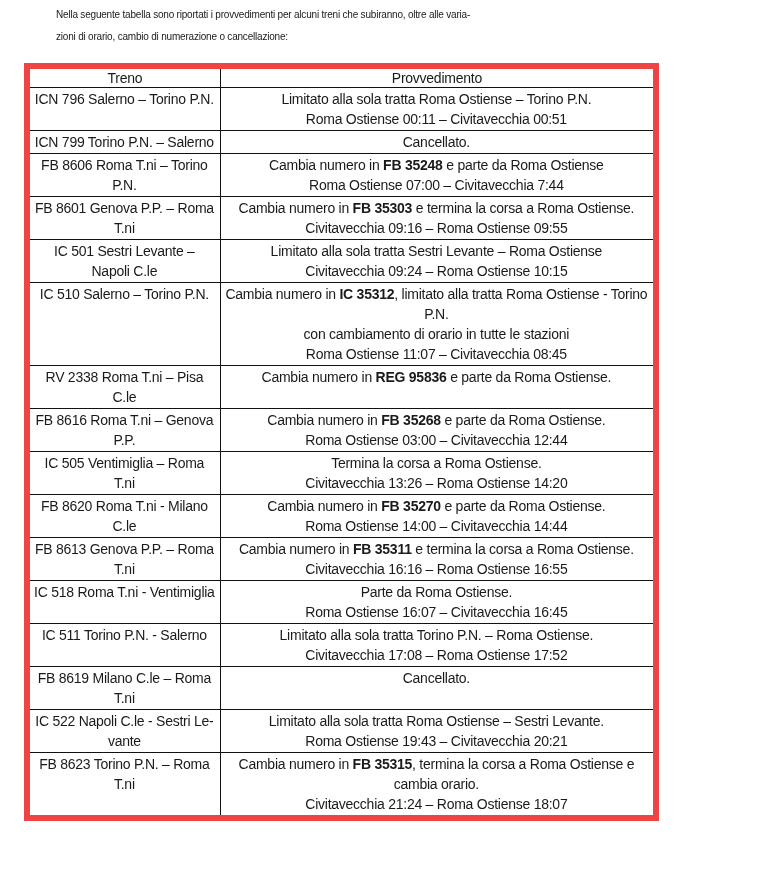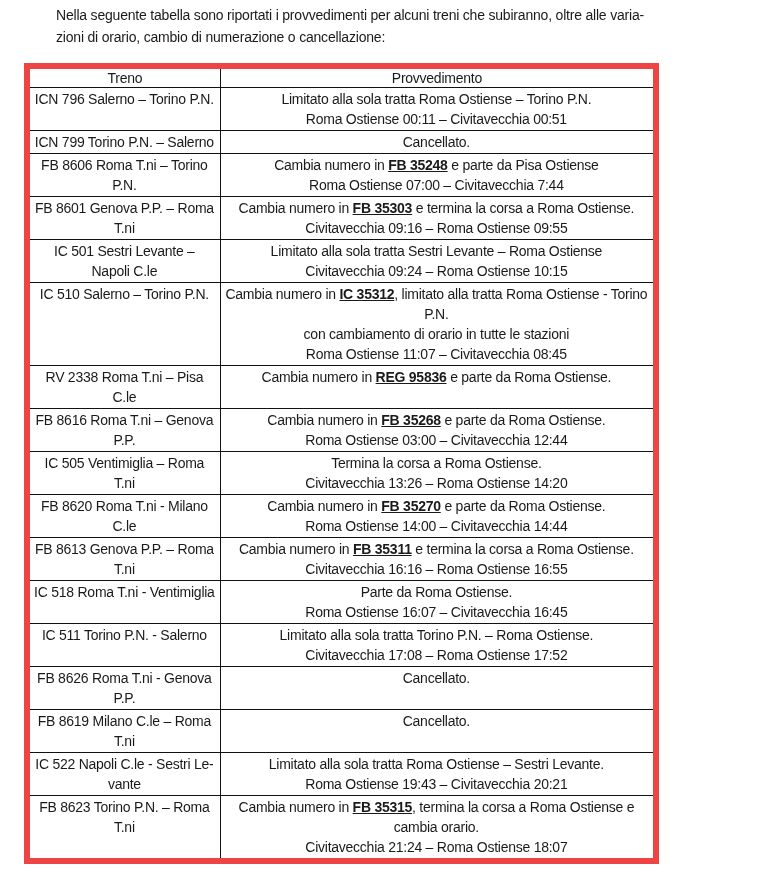--- a/index.html
+++ b/index.html
@@ -2,37 +2,37 @@
 <html><head>
 <meta charset="utf-8">
 <style>
   html, body { margin: 0; padding: 0; background: #ffffff; }
   body {
     width: 773px; height: 882px; position: relative; overflow: hidden;
     font-family: "Liberation Sans", sans-serif; color: #1a1a1a;
   }
   .intro {
     position: absolute; left: 56px; top: 4px; width: 660px;
-    font-size: 14px; line-height: 22px; letter-spacing: -0.2px;
+    font-size: 10px; line-height: 22px; letter-spacing: -0.2px;
   }
   table.provv {
     position: absolute; left: 24px; top: 63px; width: 635px;
     border-collapse: collapse; font-size: 14px; letter-spacing: -0.25px;
     border: 6px solid #ef4444;
   }
   table.provv th, table.provv td {
     border: 1.5px solid #111; vertical-align: top;
     padding: 1px 5px 1px 4px; line-height: 20px; text-align: center;
   }
   table.provv th { font-weight: normal; text-align: center; padding: 0 4px; line-height: 18px; }
   col.c1 { width: 219px; }
   col.c2 { width: 510px; }
   .treno-cell { text-align: justify; }
   .line { display: block; }
-  b { font-weight: bold; text-decoration: underline; }
+  b { font-weight: bold; }
 </style>
 </head>
 <body>
 
 <div class="intro">
   <span class="line">Nella seguente tabella sono riportati i provvedimenti per alcuni treni che subiranno, oltre alle varia-</span>
   <span class="line">zioni di orario, cambio di numerazione o cancellazione:</span>
 </div>
 
 <table class="provv">
@@ -56,21 +56,21 @@
       </tr>
       <tr>
         <td class="treno-cell">ICN 799 Torino P.N. – Salerno</td>
         <td>
           <span class="line"><span>Cancellato.</span></span>
         </td>
       </tr>
       <tr>
         <td class="treno-cell">FB 8606 Roma T.ni – Torino P.N.</td>
         <td>
-          <span class="line"><span>Cambia numero in </span><b>FB 35248</b><span> e parte da Pisa Ostiense</span></span>
+          <span class="line"><span>Cambia numero in </span><b>FB 35248</b><span> e parte da Roma Ostiense</span></span>
           <span class="line"><span>Roma Ostiense 07:00 – Civitavecchia 7:44</span></span>
         </td>
       </tr>
       <tr>
         <td class="treno-cell">FB 8601 Genova P.P. – Roma T.ni</td>
         <td>
           <span class="line"><span>Cambia numero in </span><b>FB 35303</b><span> e termina la corsa a Roma Ostiense.</span></span>
           <span class="line"><span>Civitavecchia 09:16 – Roma Ostiense 09:55</span></span>
         </td>
       </tr>
@@ -131,26 +131,20 @@
         </td>
       </tr>
       <tr>
         <td class="treno-cell">IC 511 Torino P.N. - Salerno</td>
         <td>
           <span class="line"><span>Limitato alla sola tratta Torino P.N. – Roma Ostiense.</span></span>
           <span class="line"><span>Civitavecchia 17:08 – Roma Ostiense 17:52</span></span>
         </td>
       </tr>
       <tr>
-        <td class="treno-cell">FB 8626 Roma T.ni - Genova P.P.</td>
-        <td>
-          <span class="line"><span>Cancellato.</span></span>
-        </td>
-      </tr>
-      <tr>
         <td class="treno-cell">FB 8619 Milano C.le – Roma T.ni</td>
         <td>
           <span class="line"><span>Cancellato.</span></span>
         </td>
       </tr>
       <tr>
         <td class="treno-cell">IC 522 Napoli C.le - Sestri Le-vante</td>
         <td>
           <span class="line"><span>Limitato alla sola tratta Roma Ostiense – Sestri Levante.</span></span>
           <span class="line"><span>Roma Ostiense 19:43 – Civitavecchia 20:21</span></span>

